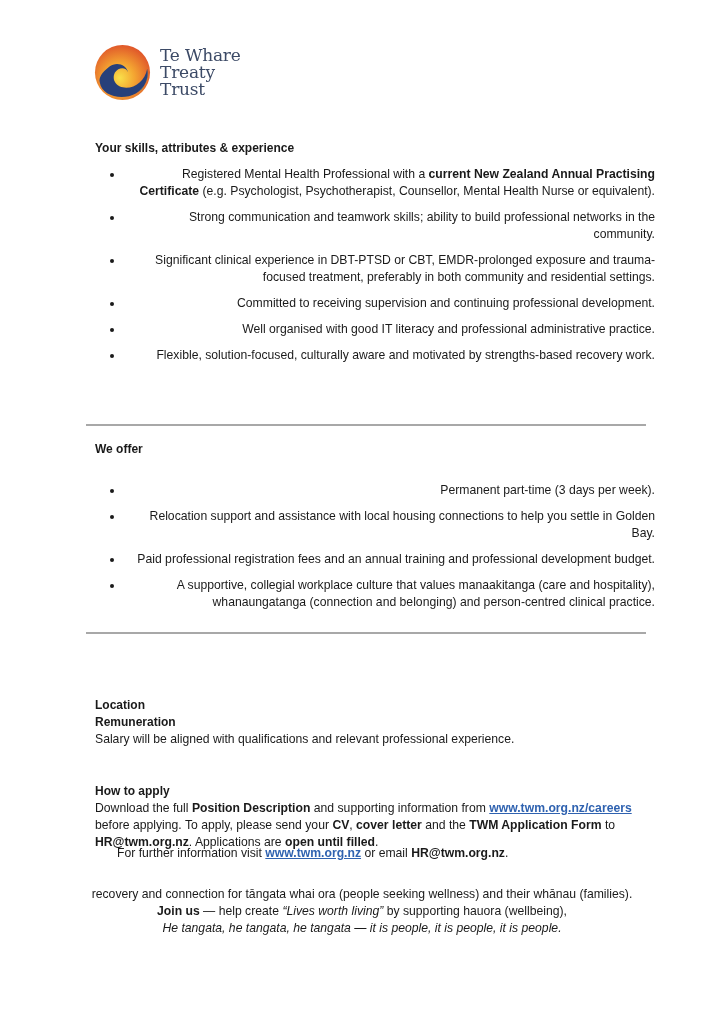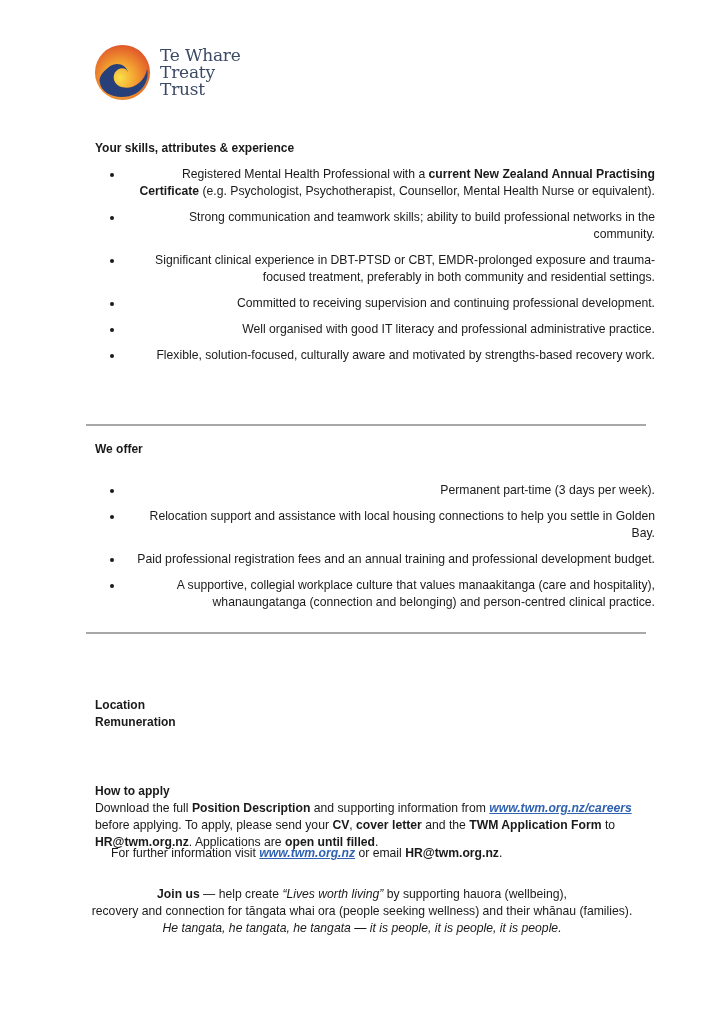--- a/index.html
+++ b/index.html
@@ -18,21 +18,21 @@
     .section { position: absolute; left: 95px; width: 560px; }
     h2 { font-size: 12px; font-weight: bold; margin: 0; line-height: 17px; }
     ul { list-style: none; margin: 0; padding: 0; }
     li { position: relative; padding-left: 34px; line-height: 17px; margin-bottom: 9px; text-align: right; }
     li::before {
       content: ""; position: absolute; left: 15px; top: 7px; width: 4px; height: 4px;
       background: #1a1a1a; border-radius: 50%;
     }
     .divider { position: absolute; left: 86px; width: 560px; height: 0; border-top: 2px solid #a8a8a8; }
     p { margin: 0; line-height: 17px; }
-    a { color: #2f62b0; text-decoration: underline; font-weight: bold; font-style: italic; }
+    a { color: #2f62b0; text-decoration: underline; font-weight: bold; }
     .b { font-weight: bold; }
     .i { font-style: italic; }
     .center { text-align: center; }
   </style>
 </head>
 <body>
 
 <div class="logo">
   <svg class="logo-mark" viewBox="0 0 60 60">
     <defs>
@@ -78,28 +78,29 @@
 </div>
 
 <div class="divider" style="top:632px;"></div>
 
 <div class="section" style="top:649px;margin-top:48px;">
   <h2>Location</h2>
 </div>
 
 <div class="section" style="top:714px;">
   <h2>Remuneration</h2>
+  <p>Salary will be aligned with qualifications and relevant professional experience.</p>
 </div>
 
 <div class="section" style="top:763px;margin-top:20px;">
   <h2>How to apply</h2>
   <p><span>Download the full </span><span class="b">Position Description</span><span> and supporting information from </span><a>www.twm.org.nz/careers</a><span> before applying.  To apply, please send your </span><span class="b">CV</span><span>, </span><span class="b">cover letter</span><span> and the </span><span class="b">TWM Application Form</span><span> to </span><span class="b">HR@twm.org.nz</span><span>. Applications are </span><span class="b">open until filled</span><span>.</span></p>
 </div>
 
-<div class="section" style="top:845px; left:111px;">
+<div class="section" style="top:845px; left:117px;">
   <p><span>For further information visit </span><a>www.twm.org.nz</a><span> or email </span><span class="b">HR@twm.org.nz</span><span>.</span></p>
 </div>
 
 <div class="section center" style="top:886px; left:62px; width:600px;">
+  <p>recovery and connection for tāngata whai ora (people seeking wellness) and their whānau (families).</p>
   <p><span class="b">Join us</span><span> — help create </span><span class="i">“Lives worth living”</span><span> by supporting hauora (wellbeing),</span></p>
-  <p>recovery and connection for tāngata whai ora (people seeking wellness) and their whānau (families).</p>
   <p class="i">He tangata, he tangata, he tangata — it is people, it is people, it is people.</p>
 </div>
 
 </body></html>

